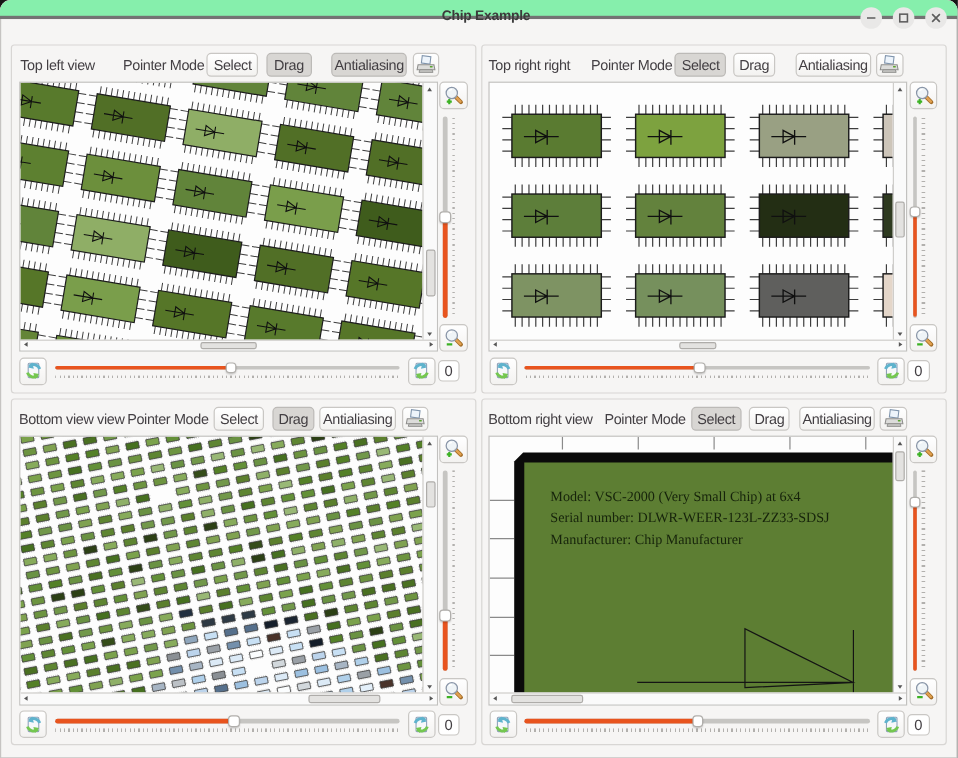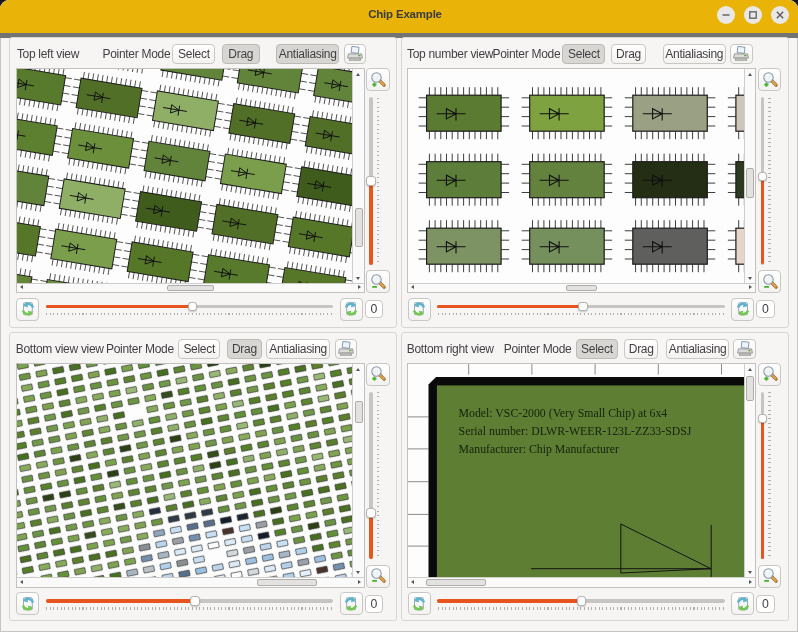--- a/index.html
+++ b/index.html
@@ -1,16 +1,16 @@
 <!DOCTYPE html>
 <html><head><meta charset="utf-8"><style>
 *{margin:0;padding:0;box-sizing:border-box}
 html,body{width:798px;height:632px;background:#161616;font-family:"Liberation Sans",sans-serif;overflow:hidden}
 #win{position:absolute;left:0;top:0;width:798px;height:632px;background:#f6f5f4;border-radius:9px 9px 0 0;box-shadow:inset 0 0 0 1px #c6c4c2;overflow:hidden}
-#tbar{position:absolute;left:0;top:0;width:100%;height:38px;background:#eab308;border-bottom:5px solid #737373;border-radius:9px 9px 0 0}
+#tbar{position:absolute;left:0;top:0;width:100%;height:16px;background:#86efac;border-bottom:3px solid #737373;border-radius:9px 9px 0 0}
 #title{position:absolute;left:0;top:0;width:810px;height:27px;line-height:28px;text-align:center;font-size:11.5px;font-weight:700;color:#3b3b3b;letter-spacing:-0.2px}
 .wbtn{position:absolute;top:6px;width:18px;height:18px;border-radius:50%;background:#e9e8e7}
 .wbtn svg{position:absolute;left:4px;top:4px}
 .panel{position:absolute;border:1px solid #d8d6d4;border-radius:3px;background:#f6f5f4}
 .lbl{position:absolute;top:6px;height:20px;line-height:20px;font-size:12px;letter-spacing:-0.3px;color:#433f43;white-space:pre}
 .btn{position:absolute;top:6px;height:20px;border:1px solid #c9c7c4;border-radius:4px;background:linear-gradient(#ffffff,#f3f2f0);font-size:12px;letter-spacing:-0.3px;color:#433f43;text-align:center;line-height:18.5px}
 .btn.on{background:#d8d6d3;border-color:#bcbab7}
 .btn.ic{padding:0}
 .btn.ic svg{position:absolute;left:50%;top:50%;transform:translate(-50%,-50%)}
 .zb{width:23.6px;height:23.3px}
@@ -189,21 +189,21 @@
           <path d="M7.3,15.4 L3.9,11.2 L8.7,10.3 Z" fill="#74c750"></path>
         </svg>
       </div>
       <div class="hgroove" style="left:35.5px;top:266.8px;width:287.5px"></div>
       <div class="horange" style="left:35.5px;top:266.8px;width:147.0px"></div>
       <div class="hticks" style="left:36px;top:274.7px;width:286.5px"></div>
       <div class="shandle" style="left:177.75px;top:263.8px"></div>
       <div class="spin" style="left:354.5px;top:262px">0</div>
     </div>
     <div class="panel" style="left:400.5px;top:37px;width:388px;height:291px">
-      <div class="lbl" style="left:5.5px">Top number view</div>
+      <div class="lbl" style="left:5.5px">Top right right</div>
       <div class="lbl" style="left:91px">Pointer Mode</div>
       <div class="btn on" style="left:160.9px;width:43px">Select</div>
       <div class="btn" style="left:209.5px;width:35px">Drag</div>
       <div class="btn" style="left:261px;width:63.5px">Antialiasing</div>
       <div class="btn ic" style="left:328.6px;width:22.5px">
         <svg width="17" height="17" viewBox="0 0 17 17">
           <rect x="5" y="1.3" width="7.2" height="6.2" fill="#edf4fb" stroke="#8095ad" stroke-width="0.9" transform="rotate(7 8.6 4.4)"></rect>
           <path d="M1.9,8.4 L15.1,8.4 L15.9,12.6 L1.1,12.6 Z" fill="#dcdcda" stroke="#8f8f8d" stroke-width="0.9"></path>
           <path d="M3.4,12.6 L13.6,12.6 L14.3,14.8 L2.7,14.8 Z" fill="#c6c6c4" stroke="#8f8f8d" stroke-width="0.8"></path>
           <rect x="11.7" y="9.4" width="2.3" height="1.3" rx="0.3" fill="#5aa42e"></rect>

